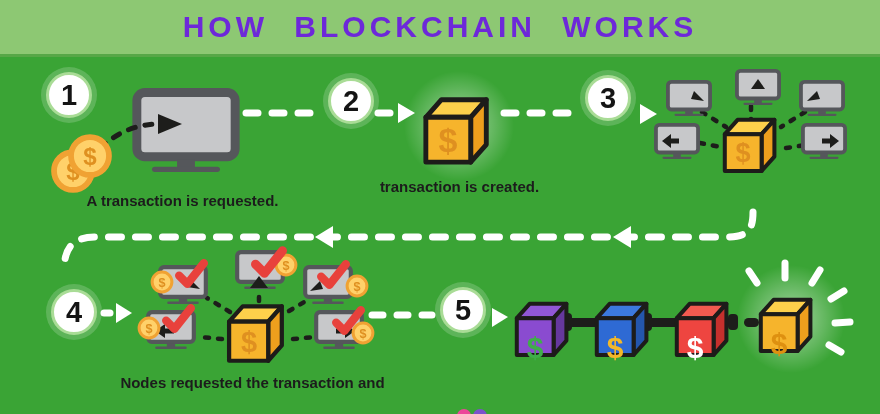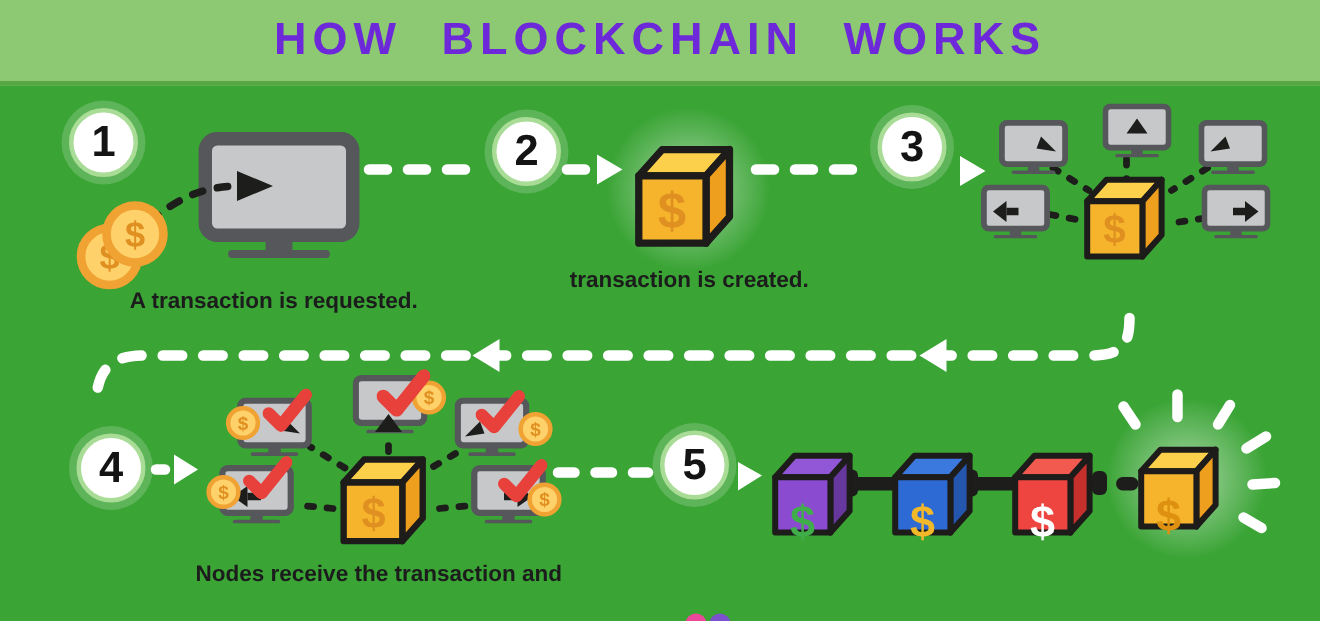--- a/index.html
+++ b/index.html
@@ -229,16 +229,16 @@
       <span>5</span>
     </div>
 
   <div class="caption" style="left:70px;top:192px;width:225px;">
     <div>A transaction is requested.</div>
   </div>
   <div class="caption" style="left:352px;top:178px;width:215px;">
     <div>transaction is created.</div>
   </div>
   <div class="caption" style="left:105px;top:374px;width:295px;">
-    <div>Nodes receive the transaction and</div>
+    <div>Nodes requested the transaction and</div>
   </div>
 
 </div>
 
 </body></html>

